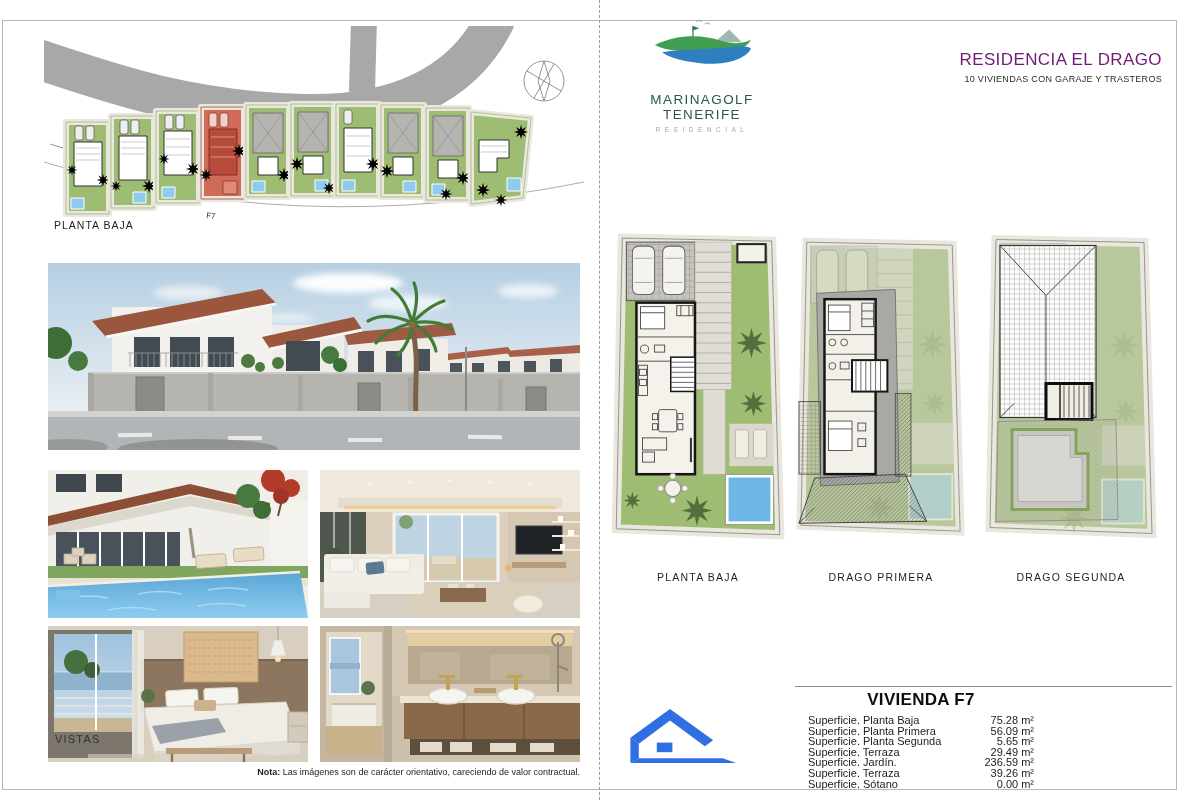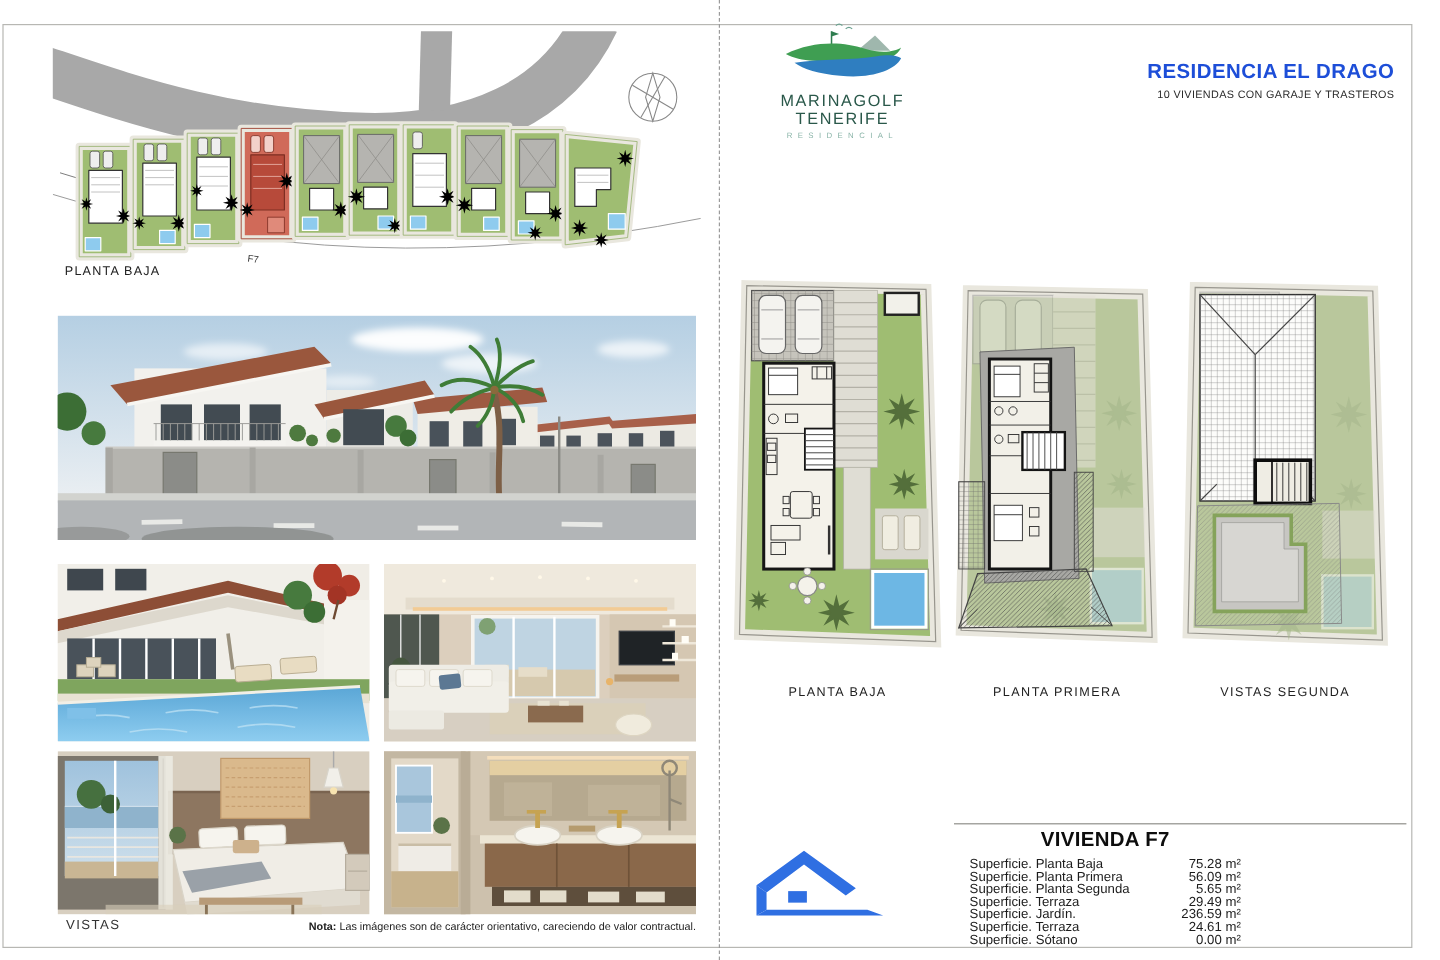--- a/index.html
+++ b/index.html
@@ -6,29 +6,29 @@
   body{font-family:"Liberation Sans", sans-serif;color:#1a1a1a;}
   .sheet{position:relative;width:1200px;height:800px;background:#ffffff;overflow:hidden;}
   .frame{position:absolute;left:2px;top:20px;width:1173px;height:768px;border:1px solid #b7b7b3;pointer-events:none;}
   .fold{position:absolute;left:599px;top:0;height:800px;border-left:1px dashed #9b9b9b;}
   .abs{position:absolute;}
   svg{display:block;}
   svg text{font-family:"Liberation Sans", sans-serif;}
   
   .siteplan-label{font-size:10.5px;letter-spacing:1px;fill:#222;}
   .f7-label{font-size:8px;fill:#333;}
-  .vistas{left:55px;top:765px;font-size:11px;letter-spacing:1.2px;color:#333;}
+  .vistas{left:55px;top:733px;font-size:11px;letter-spacing:1.2px;color:#333;}
   .note{left:160px;top:767px;width:420px;text-align:right;font-size:9px;color:#222;}
   .note b{font-weight:700;}
   
   .logo-block{left:612px;top:16px;width:180px;text-align:center;}
-  .logo-title{font-size:13.5px;letter-spacing:1.4px;color:#2a584a;margin-top:2px;font-weight:500;}
+  .logo-title{font-size:13.5px;letter-spacing:1.4px;color:#2a584a;margin-top:18px;font-weight:500;}
   .logo-sub{font-size:6.5px;letter-spacing:4.5px;color:#8ab4a8;margin-top:4px;}
   .header-block{left:800px;top:50px;width:362px;text-align:right;}
-  .header-title{font-size:17px;font-weight:700;letter-spacing:.4px;color:#1d4ed8;}
+  .header-title{font-size:17px;font-weight:400;letter-spacing:.4px;color:#701a75;}
   .header-sub{font-size:9px;color:#2b2b2b;margin-top:4px;letter-spacing:.3px;}
   .plan{display:flex;flex-direction:column;align-items:center;}
   .plan-label{margin-top:11px;font-size:10.5px;letter-spacing:1.2px;color:#1f1f1f;}
   .rule{left:795px;top:686px;width:377px;height:1px;background:#8f8f8b;}
   .unit-info{left:808px;top:690px;width:226px;}
   .unit-title{font-size:17px;font-weight:700;letter-spacing:.3px;color:#0d0d0d;text-align:center;}
   .srow{display:flex;justify-content:space-between;font-size:11px;line-height:10.6px;color:#1c1c1c;text-align:center;}
   .surf-rows{margin-top:5px;}
   .web-block{left:1056px;top:688px;width:118px;text-align:center;}
   .web-title{font-size:14px;font-weight:700;letter-spacing:.5px;}
@@ -759,21 +759,21 @@
           <line x1="77" y1="126" x2="77" y2="158"></line>
           <line x1="82" y1="126" x2="82" y2="158"></line>
           <line x1="87" y1="126" x2="87" y2="158"></line>
         </g>
       <polygon points="20,246 112,242 134,290 4,292" fill="url(#hB2)" fill-opacity=".65" stroke="#444" stroke-width="1"></polygon>
       <rect x="4" y="168" width="22" height="74" fill="url(#gB2)" fill-opacity=".8" stroke="#444" stroke-width=".8"></rect>
       <rect x="102" y="160" width="16" height="84" fill="url(#hB2)" fill-opacity=".65" stroke="#444" stroke-width=".8"></rect>
       <line x1="4" y1="292" x2="20" y2="276" stroke="#444" stroke-width=".8"></line>
       <line x1="134" y1="290" x2="116" y2="274" stroke="#444" stroke-width=".8"></line>
     </svg>
-    <div class="plan-label">PLANTA PRIMERA</div>
+    <div class="plan-label">DRAGO PRIMERA</div>
   </div>
 
   <div class="abs plan" style="left:983px;top:232px;width:176px;">
     <svg width="175" height="328" viewBox="0 0 175 325">
       <defs>
         <pattern id="rG3" width="5" height="5" patternUnits="userSpaceOnUse">
             <path d="M5 0H0V5" fill="none" stroke="#808080" stroke-width=".6"></path>
           </pattern>
         <pattern id="hC3" width="4" height="4" patternUnits="userSpaceOnUse">
             <path d="M0 4 L4 0" stroke="#777" stroke-width=".7"></path>
@@ -815,21 +815,21 @@
           <line x1="90" y1="152" x2="90" y2="184"></line>
           <line x1="95" y1="152" x2="95" y2="184"></line>
           <line x1="100" y1="152" x2="100" y2="184"></line>
           <line x1="105" y1="152" x2="105" y2="184"></line>
         </g>
       <line x1="76" y1="150" x2="76" y2="186" stroke="#0d0d0d" stroke-width="1.4"></line>
       <polygon points="14,188 132,186 134,286 12,288" fill="url(#hC3)" fill-opacity=".45" stroke="#888" stroke-width=".8"></polygon>
       <path d="M28,196 h64 v24 h12 v56 h-76 z" fill="#c7c6c2" stroke="#85a35b" stroke-width="3"></path>
       <path d="M34,202 h52 v22 h12 v44 h-64 z" fill="#d7d6d2" stroke="#9a9a96" stroke-width=".6"></path>
     </svg>
-    <div class="plan-label">VISTAS SEGUNDA</div>
+    <div class="plan-label">DRAGO SEGUNDA</div>
   </div>
 
   <div class="abs rule"></div>
 
   <svg class="abs" style="left:622px;top:694px;" width="120" height="84" viewBox="0 0 200 110">
     <g fill="#2f6fe2">
       <path d="M14,58 L80,10 L152,62 L138,72 L80,29 L28,68 Z"></path>
       <path d="M14,58 L28,68 L28,92 L14,100 Z"></path>
       <path d="M14,100 L28,92 L168,92 L190,100 Z"></path>
       <rect x="58" y="66" width="26" height="16"></rect>
@@ -854,21 +854,21 @@
       <div class="srow">
           <span>Superficie. Terraza</span>
           <span>29.49 m²</span>
         </div>
       <div class="srow">
           <span>Superficie. Jardín.</span>
           <span>236.59 m²</span>
         </div>
       <div class="srow">
           <span>Superficie. Terraza</span>
-          <span>24.61 m²</span>
+          <span>39.26 m²</span>
         </div>
       <div class="srow">
           <span>Superficie. Sótano</span>
           <span>0.00 m²</span>
         </div>
     </div>
   </div>
 
 
   <div class="fold"></div>

